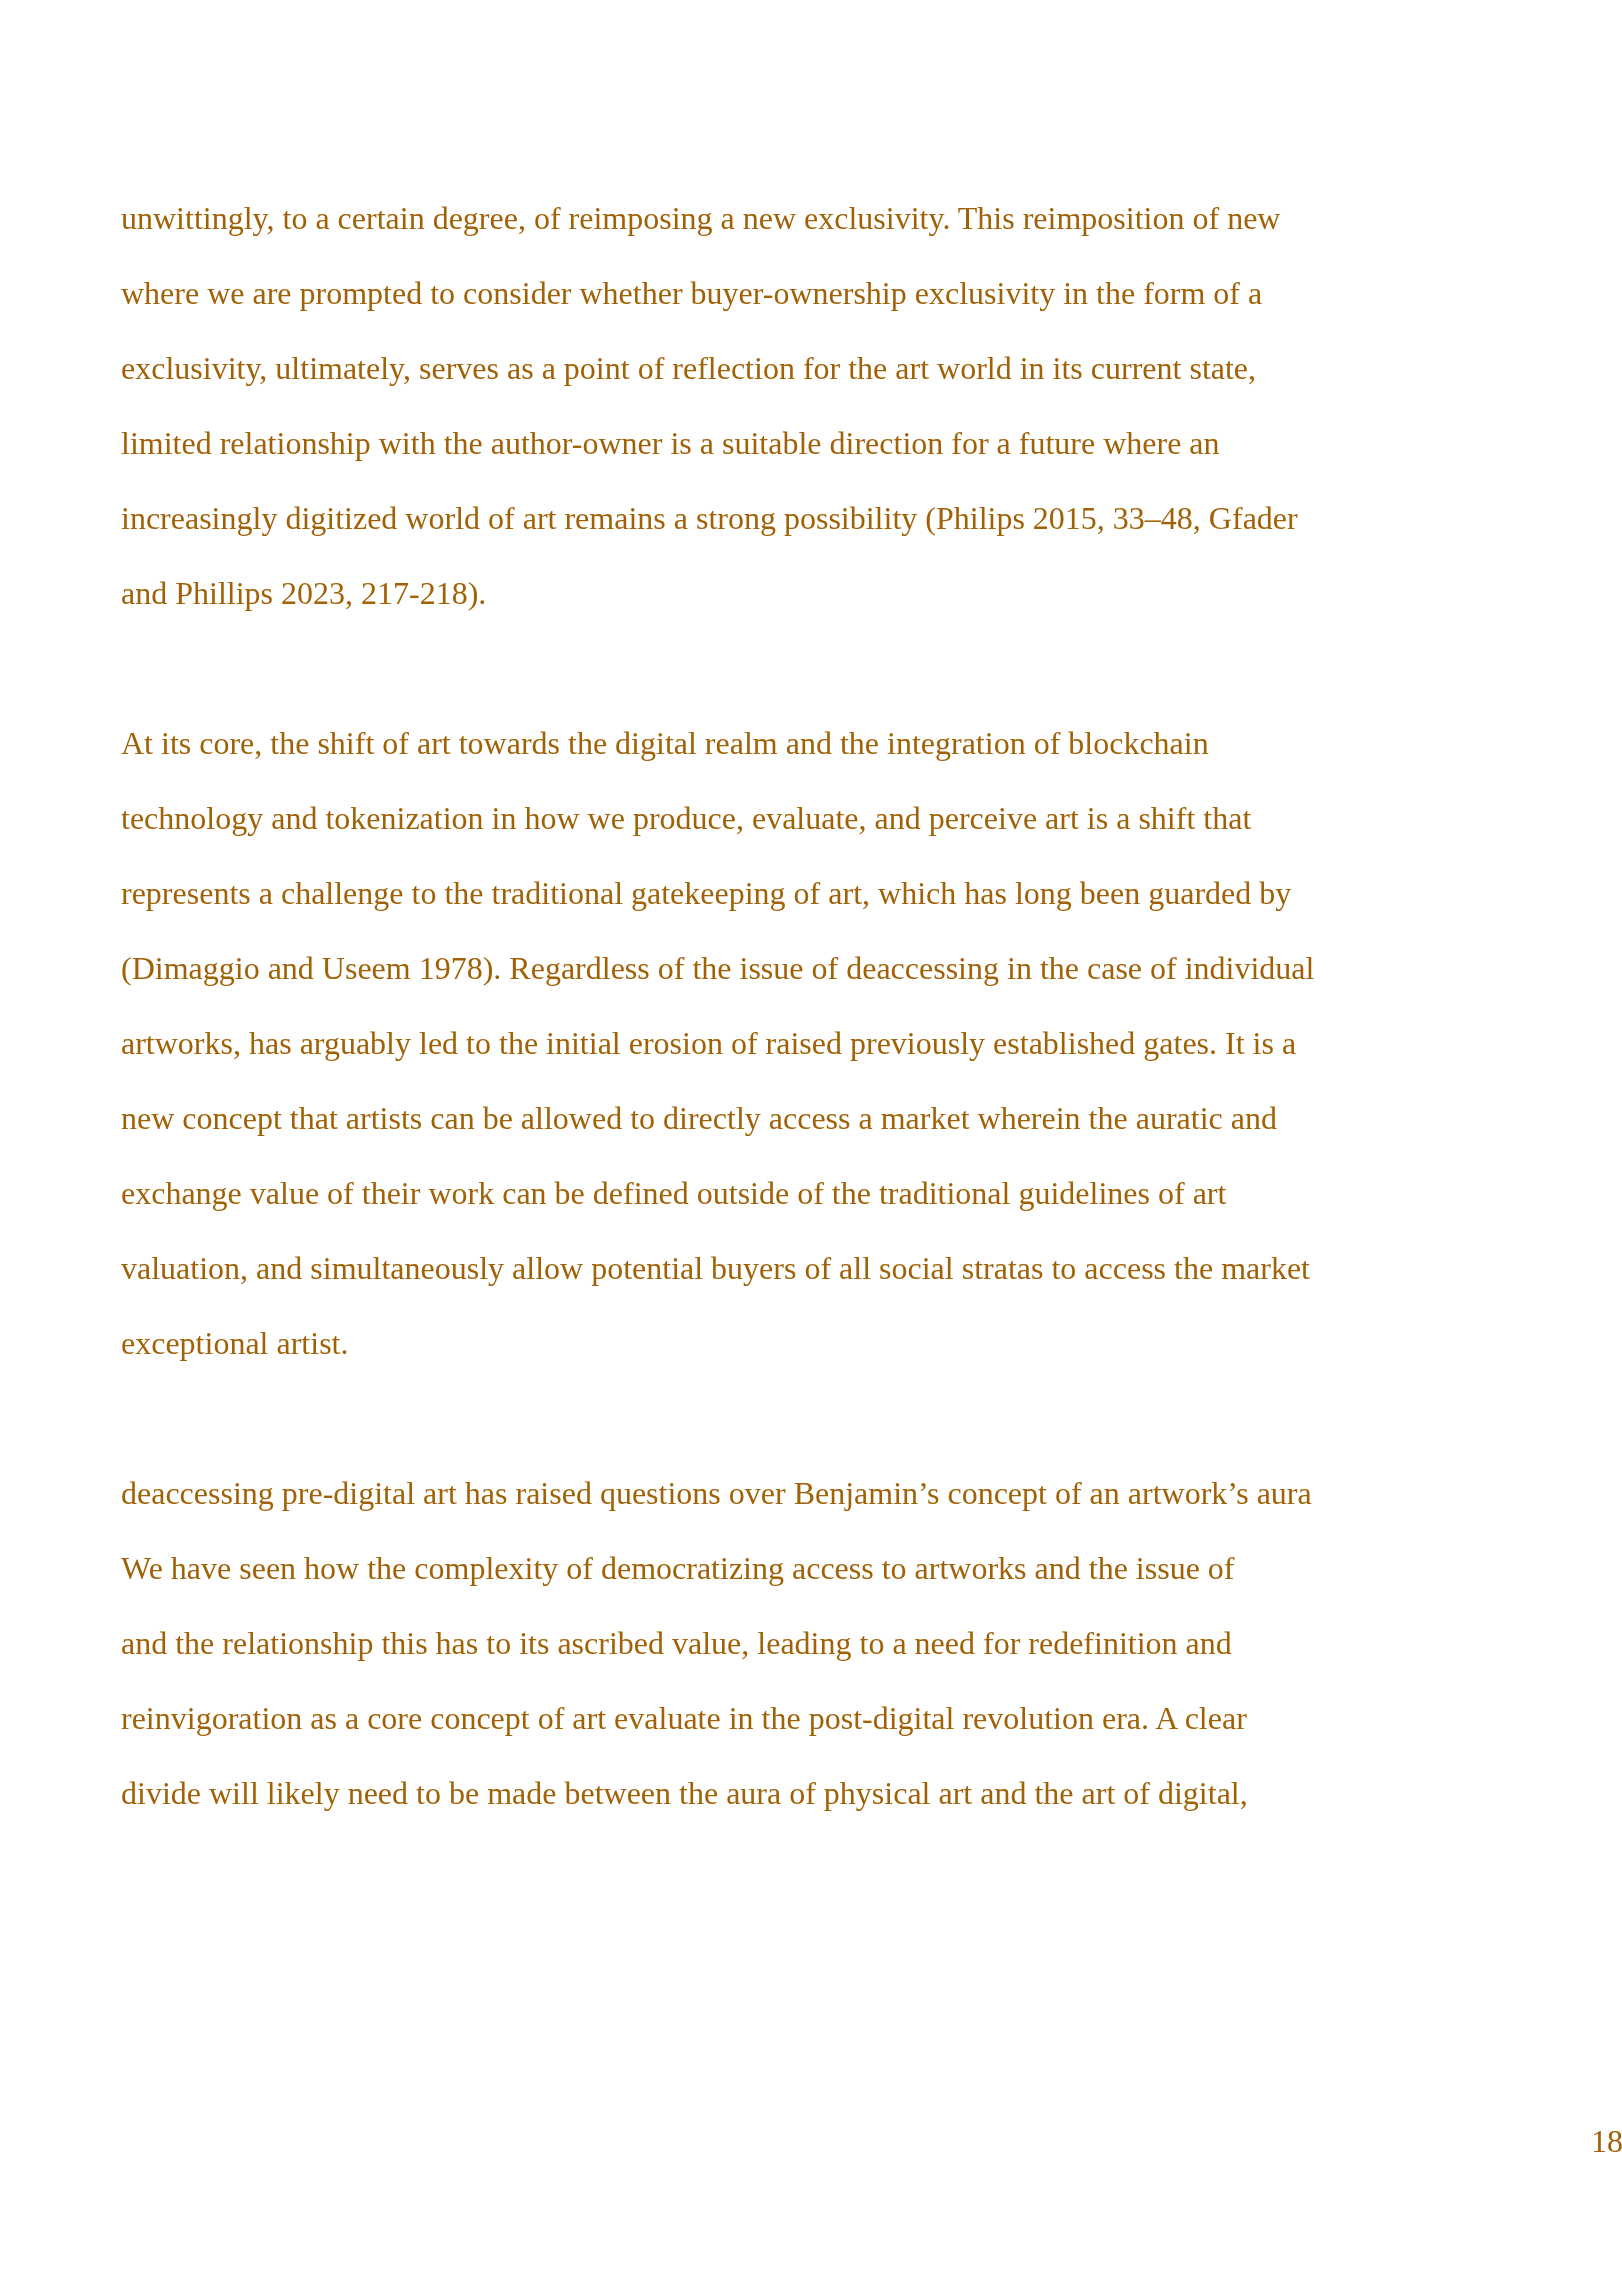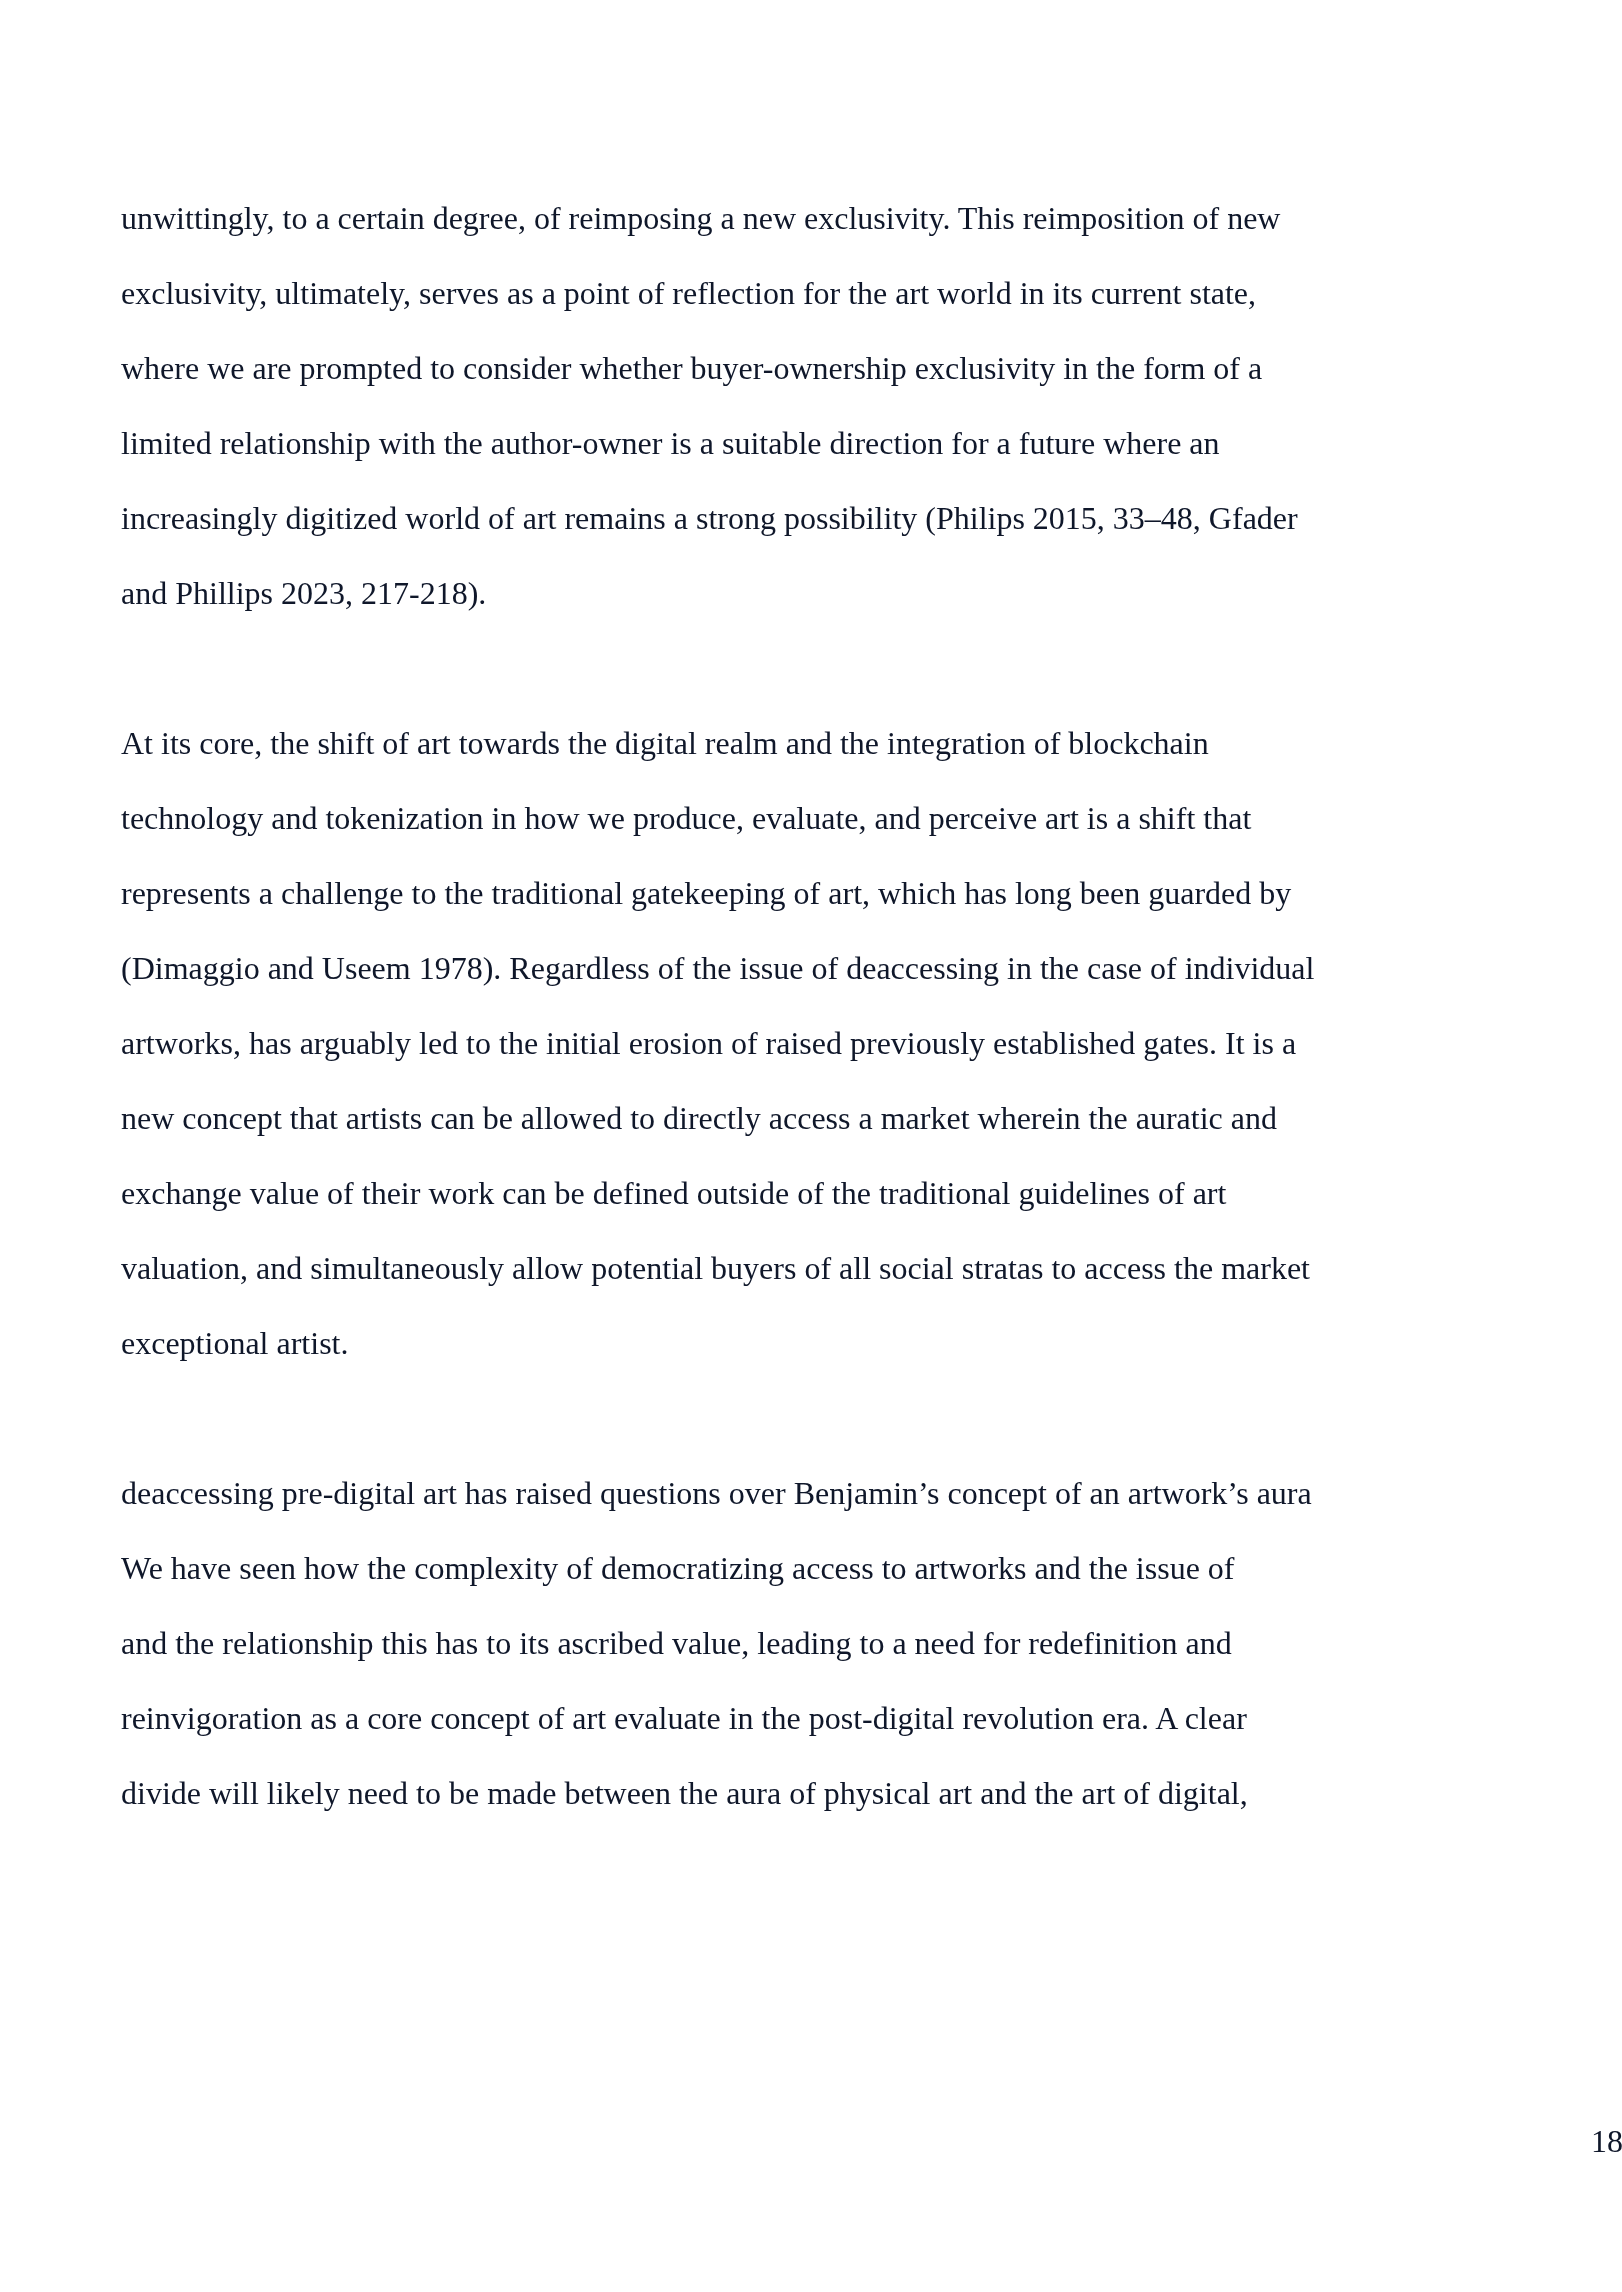--- a/index.html
+++ b/index.html
@@ -5,21 +5,21 @@
   html, body {
     margin: 0;
     padding: 0;
     background: #ffffff;
   }
   .page {
     position: relative;
     width: 1623px;
     height: 2293px;
     background: #ffffff;
-    color: #0f172a;
+    color: #a16207;
     font-family: "Liberation Serif", "DejaVu Serif", serif;
     font-size: 32px;
     overflow: hidden;
   }
   .text-body {
     position: absolute;
     left: 121px;
     top: 181px;
     width: 1415px;
   }
@@ -40,22 +40,22 @@
     line-height: 75px;
   }
 </style>
 </head>
 <body>
 
 <div class="page">
   <div class="text-body" id="text-body">
       <div class="paragraph">
         <div class="line">unwittingly, to a certain degree, of reimposing a new exclusivity. This reimposition of new</div>
+        <div class="line">where we are prompted to consider whether buyer-ownership exclusivity in the form of a</div>
         <div class="line">exclusivity, ultimately, serves as a point of reflection for the art world in its current state,</div>
-        <div class="line">where we are prompted to consider whether buyer-ownership exclusivity in the form of a</div>
         <div class="line">limited relationship with the author-owner is a suitable direction for a future where an</div>
         <div class="line">increasingly digitized world of art remains a strong possibility (Philips 2015, 33–48, Gfader</div>
         <div class="line">and Phillips 2023, 217-218).</div>
       </div>
       <div class="paragraph">
         <div class="line">At its core, the shift of art towards the digital realm and the integration of blockchain</div>
         <div class="line">technology and tokenization in how we produce, evaluate, and perceive art is a shift that</div>
         <div class="line">represents a challenge to the traditional gatekeeping of art, which has long been guarded by</div>
         <div class="line">(Dimaggio and Useem 1978). Regardless of the issue of deaccessing in the case of individual</div>
         <div class="line">artworks, has arguably led to the initial erosion of raised previously established gates. It is a</div>

